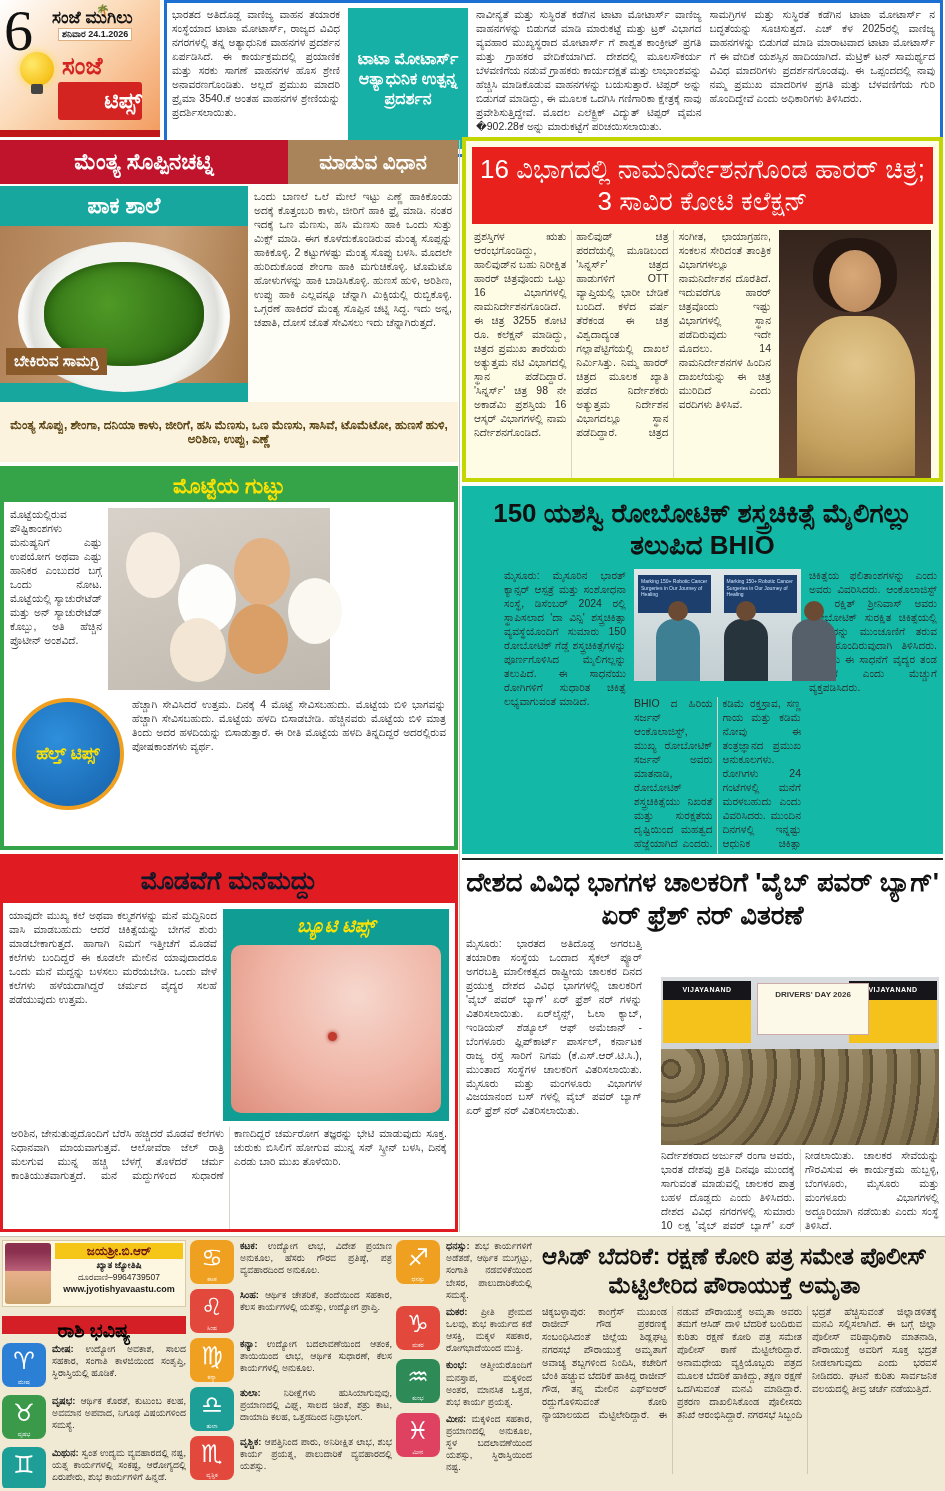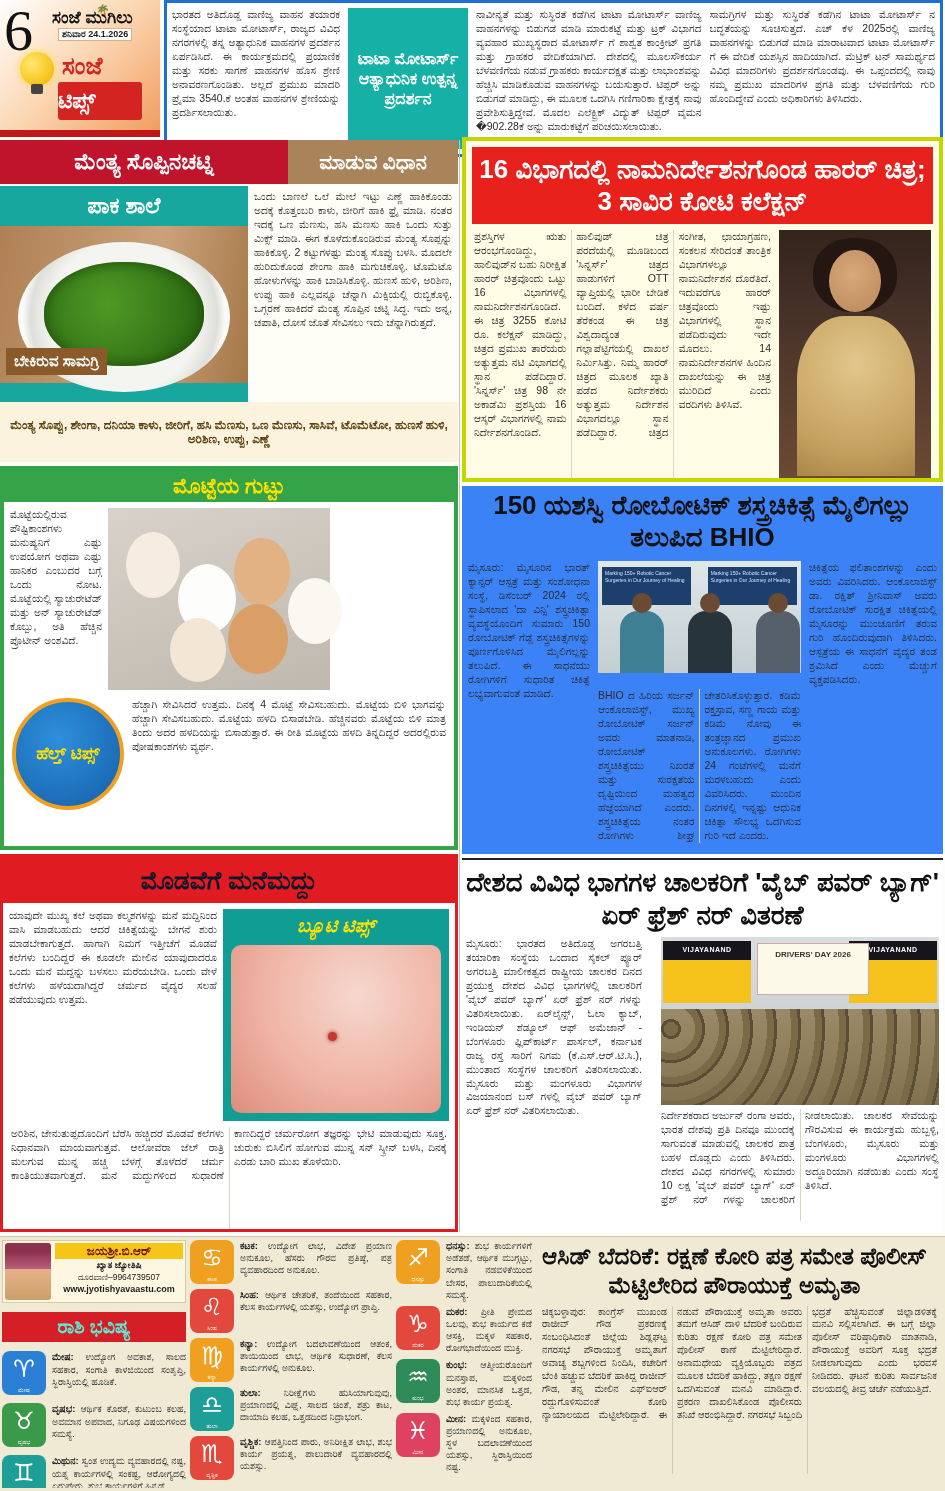--- a/index.html
+++ b/index.html
@@ -14,21 +14,21 @@
   #masthead{left:0;top:0;width:160px;height:137px;background:linear-gradient(135deg,#ffffff 0%,#fbd9b6 45%,#f29a5d 100%);}
   #pageno{position:absolute;left:4px;top:2px;font-family:"Liberation Serif","DejaVu Serif",serif;font-size:58px;line-height:1;color:#111;}
   #mast-title{position:absolute;left:52px;top:8px;font-size:17px;font-weight:bold;color:#111;white-space:nowrap;}
   #mast-palm{position:absolute;left:96px;top:4px;font-size:11px;}
   #mast-date{position:absolute;left:58px;top:28px;font-size:9px;font-weight:bold;color:#222;background:#fff;padding:0 3px;border:1px solid #e0b080;}
   #bulb{position:absolute;left:20px;top:52px;width:34px;height:34px;border-radius:50%;
         background:radial-gradient(circle at 35% 35%,#ffe96b,#f6c21a 70%,#d79c00);box-shadow:0 0 8px #ffd94d;}
   #bulb:after{content:"";position:absolute;left:11px;top:32px;width:12px;height:10px;background:#444;border-radius:2px;}
   #tips-sanje{position:absolute;left:62px;top:52px;font-size:24px;font-weight:bold;color:#d42421;}
   #tips-box{position:absolute;left:58px;top:82px;width:84px;height:38px;background:#d42421;color:#fff;
-            font-size:22px;font-weight:bold;text-align:left;line-height:38px;border-radius:3px;}
+            font-size:22px;font-weight:bold;text-align:right;line-height:38px;border-radius:3px;}
   #mast-redbar{position:absolute;left:0;top:130px;width:160px;height:7px;background:#c01818;}
   
   #top-article{left:164px;top:0;width:779px;height:157px;border:3px solid #1e6fd2;background:#fff;
                display:grid;grid-template-columns:168px 120px 1fr 1fr;gap:8px;padding:5px;box-sizing:border-box;}
   #tata-head{background:#16b0a6;color:#fff;font-size:16px;font-weight:bold;text-align:center;
              display:flex;align-items:center;justify-content:center;padding:4px;line-height:1.25;}
   
   .vline{position:absolute;left:459px;top:140px;width:1px;height:1092px;background:#c9c4b4;}
   #recipe-headers{left:0;top:140px;width:458px;height:44px;display:flex;}
   #recipe-title{flex:0 0 288px;background:#c0142c;color:#fff;font-size:22px;font-weight:bold;text-align:center;line-height:44px;}
@@ -60,61 +60,61 @@
   #beauty-title{height:46px;background:#e01b22;color:#0f172a;font-size:25px;font-weight:bold;text-align:center;line-height:46px;}
   #beauty-grid{display:grid;grid-template-columns:1fr 226px;gap:6px;padding:6px;height:212px;}
   #skin-photo{position:relative;background:#0f9d94;}
   #beauty-tips-label{position:absolute;left:0;right:0;top:6px;text-align:center;color:#ffe200;font-size:19px;font-weight:bold;font-style:italic;z-index:2;}
   #skin-art{position:absolute;left:8px;top:36px;right:8px;bottom:8px;
             background:radial-gradient(circle at 60% 30%,#f6d7cd,#efb3a4 55%,#dd8d7c);border-radius:10px;}
   #pimple{position:absolute;left:46%;top:52%;width:9px;height:9px;border-radius:50%;background:#c23b2e;box-shadow:0 0 4px #a02a20;}
   #beauty-bottom{padding:0 8px;}
   
   #horror-block{left:462px;top:137px;width:481px;height:345px;border:4px solid #c3d600;box-sizing:border-box;background:#fffce6;}
-  #horror-headline{margin:6px;background:#e8211d;color:#fff;font-size:26px;font-weight:bold;text-align:center;line-height:1.22;padding:7px 4px;}
+  #horror-headline{margin:6px;background:#e8211d;color:#fff;font-size:26px;font-weight:normal;text-align:center;line-height:1.22;padding:7px 4px;}
   #horror-body{display:flex;gap:8px;padding:0 8px 8px 8px;height:248px;}
   #horror-text{flex:1;}
   #actress-photo{flex:0 0 152px;position:relative;background:linear-gradient(180deg,#33241c,#4a342a 40%,#6b4a33);overflow:hidden;}
   #actress-hair{position:absolute;left:34px;top:8px;width:84px;height:74px;border-radius:46%;background:#241712;}
   #actress-face{position:absolute;left:50px;top:20px;width:52px;height:62px;border-radius:50%;background:radial-gradient(circle at 45% 40%,#d8a878,#b9885c);}
   #actress-dress{position:absolute;left:18px;top:86px;width:118px;height:160px;border-radius:40% 40% 0 0;
                  background:radial-gradient(circle at 50% 30%,#e2c68c,#c4a05e 70%,#a9854a);}
   
-  #bhio-block{left:462px;top:486px;width:481px;height:368px;background:#3b82f6;box-sizing:border-box;padding:0 6px;}
+  #bhio-block{left:462px;top:486px;width:481px;height:368px;background:#14b8a6;box-sizing:border-box;padding:8px 6px;}
   #bhio-headline{font-size:26px;font-weight:bold;text-align:center;color:#111;line-height:1.22;margin:4px 0 8px 0;}
-  #bhio-grid{display:grid;grid-template-columns:122px 1fr 128px;gap:8px;height:276px;}
+  #bhio-grid{display:grid;grid-template-columns:122px 1fr 128px;gap:8px;height:276px;margin-left:36px;}
   #bhio-mid{display:flex;flex-direction:column;gap:16px;}
   #bhio-photo{position:relative;height:112px;background:linear-gradient(180deg,#dfe7e9,#c3ced2);flex:0 0 auto;}
   .bhio-screen{position:absolute;top:6px;width:44%;height:38px;background:#1c3f6e;color:#cfe3ff;font-size:5px;padding:3px;box-sizing:border-box;line-height:1.3;}
   .bhio-person{position:absolute;bottom:0;width:44px;height:62px;border-radius:18px 18px 0 0;}
   .bhio-head{position:absolute;top:-18px;left:12px;width:20px;height:20px;border-radius:50%;background:#6b4a33;}
   
   #vrl-block{left:462px;top:858px;width:481px;height:374px;background:#fff;border-top:2px solid #222;box-sizing:border-box;padding:2px 4px;}
   #vrl-headline{font-size:26px;font-weight:bold;text-align:center;color:#111;line-height:1.25;margin:4px 0 6px 0;}
   #vrl-grid{display:grid;grid-template-columns:176px 1fr;gap:19px;height:284px;}
-  #vrl-right{display:flex;flex-direction:column;gap:4px;}
+  #vrl-right{display:flex;flex-direction:column;gap:4px;margin-top:40px;}
   #drivers-photo{position:relative;height:168px;background:linear-gradient(180deg,#d9dde0,#c2c6c9);overflow:hidden;flex:0 0 auto;}
   .bus{position:absolute;top:4px;width:88px;height:62px;background:linear-gradient(180deg,#16161a 30%,#f4c21a 30%);}
   .bus-label{color:#fff;font-size:7px;font-weight:bold;text-align:center;line-height:18px;letter-spacing:.5px;}
   #banner{position:absolute;left:96px;top:6px;width:112px;height:52px;background:#fdf9e8;border:1px solid #caa;color:#333;
           font-size:8px;font-weight:bold;text-align:center;padding-top:6px;box-sizing:border-box;}
   #crowd{position:absolute;left:0;bottom:0;width:100%;height:96px;
          background:repeating-radial-gradient(circle at 10px 20px,#7a6a48 0 7px,#5c4e34 7px 10px,transparent 10px 24px),
                     linear-gradient(180deg,#9a8a68,#83724f);}
   
   #bottom-strip{left:0;top:1236px;width:945px;height:255px;background:#f0e9d4;border-top:1px solid #c9c4b4;
                 display:grid;grid-template-columns:184px 202px 136px 1fr;gap:4px;padding:3px 2px;box-sizing:border-box;}
   #astro-ad{display:flex;gap:4px;background:#fdf6e0;border:1px solid #d8c9a8;padding:2px;height:62px;}
   #astro-photo{flex:0 0 46px;background:linear-gradient(180deg,#8c3050 15%,#b95f78 45%,#e8b08a 46%,#caa06a);border-radius:3px;}
   #astro-info{flex:1;text-align:center;}
   #astro-name{background:#f5c518;color:#6b1010;font-weight:bold;font-size:12px;line-height:16px;}
   #astro-title{font-size:9px;font-weight:bold;margin-top:1px;}
   #astro-phone{font-size:8.5px;margin-top:1px;}
   #astro-site{font-size:9px;font-weight:bold;margin-top:1px;}
-  #rashi-bar{margin-top:4px;background:#d41f26;color:#5eead4;font-size:19px;font-weight:bold;text-align:center;line-height:30px;height:30px;}
+  #rashi-bar{margin-top:4px;background:#d41f26;color:#000000;font-size:19px;font-weight:bold;text-align:center;line-height:30px;height:18px;}
   .zcol{display:flex;flex-direction:column;gap:5px;overflow:hidden;}
   .zentry{display:flex;gap:6px;align-items:flex-start;}
   .zicon{flex:0 0 44px;height:44px;border-radius:8px;color:#fff;position:relative;text-align:center;}
   .zglyph{font-size:24px;line-height:36px;}
   .zname{position:absolute;left:0;right:0;bottom:1px;font-size:6px;line-height:7px;}
   .ztext{font-size:9.3px;line-height:1.3;text-align:justify;}
   .ztext b{font-size:9.5px;}
   
   #acid-article{padding:0 6px;overflow:hidden;}
   #acid-headline{font-size:23px;font-weight:bold;text-align:center;line-height:1.25;color:#111;margin:2px 10px 6px 0;}

